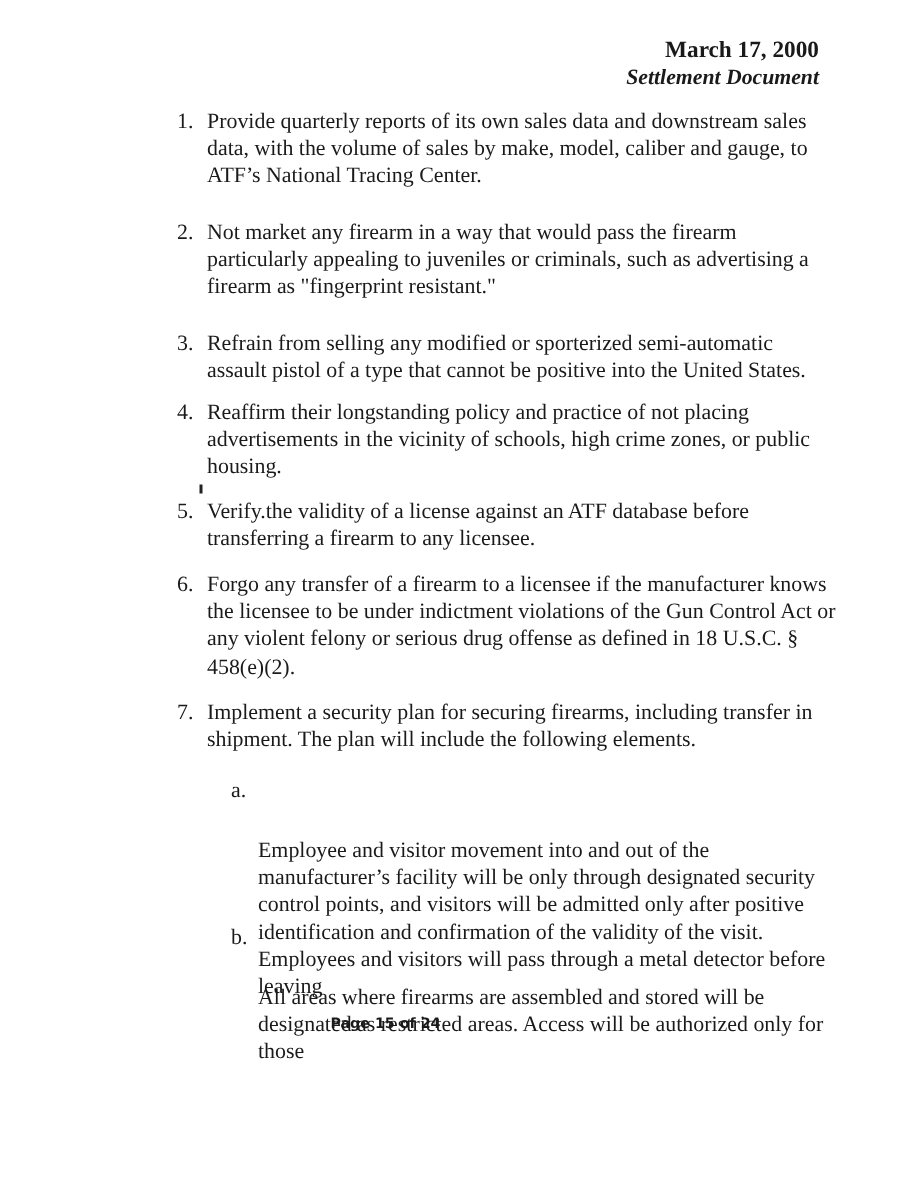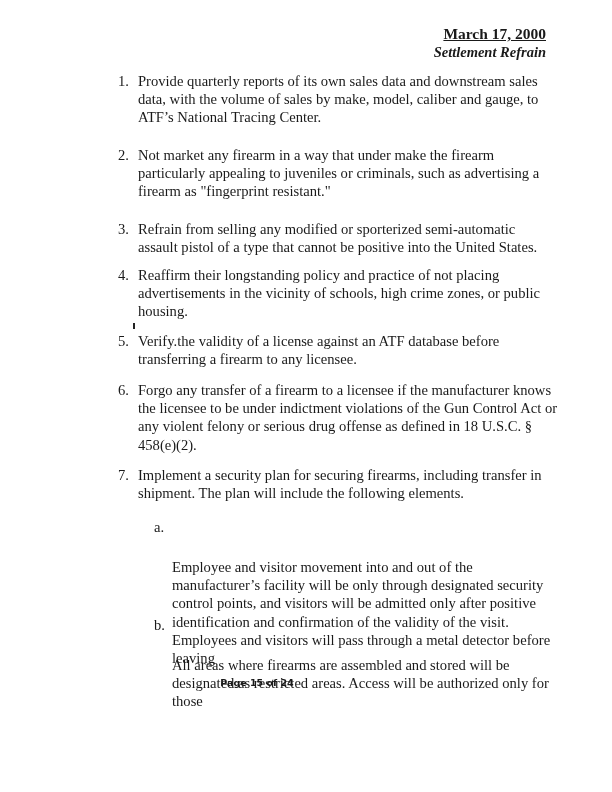--- a/index.html
+++ b/index.html
@@ -18,21 +18,20 @@
     .header {
       position: absolute;
       right: 66px;
       top: 24px;
       text-align: right;
     }
     .header-date {
       font-weight: bold;
       font-size: 15.5px;
       line-height: 19px;
-      text-decoration: underline;
     }
     .header-subtitle {
       font-style: italic;
       font-weight: bold;
       font-size: 14.5px;
       line-height: 18px;
     }
     .body-text {
       position: absolute;
       left: 0;
@@ -77,32 +76,32 @@
       font-size: 9.5px;
       font-weight: bold;
       font-family: "DejaVu Sans", sans-serif;
     }
   </style>
 </head>
 <body>
 
 <div class="header">
   <div class="header-date">March 17,  2000</div>
-  <div class="header-subtitle">Settlement Refrain</div>
+  <div class="header-subtitle">Settlement Document</div>
 </div>
 
 <div class="body-text">
   <div class="item item-main" style="top:72px;">
     <span class="num">1.</span>
     <span class="txt">Provide quarterly reports of its own sales data and downstream sales data, with the volume of sales by make, model, caliber and gauge, to ATF’s National Tracing Center.</span>
   </div>
 
   <div class="item item-main" style="top:146px;">
     <span class="num">2.</span>
-    <span class="txt">Not market any firearm in a way that under make the firearm particularly appealing to juveniles or criminals, such as advertising a firearm as "fingerprint resistant."</span>
+    <span class="txt">Not market any firearm in a way that would pass the firearm particularly appealing to juveniles or criminals, such as advertising a firearm as "fingerprint resistant."</span>
   </div>
 
   <div class="item item-main" style="top:220px;">
     <span class="num">3.</span>
     <span class="txt">Refrain from selling any modified or sporterized semi-automatic assault pistol of a type that cannot be positive into the United States.</span>
   </div>
 
   <div class="item item-main" style="top:266px;">
     <span class="num">4.</span>
     <span class="txt">Reaffirm their longstanding policy and practice of not placing advertisements in the vicinity of schools, high crime zones, or public housing.</span>

